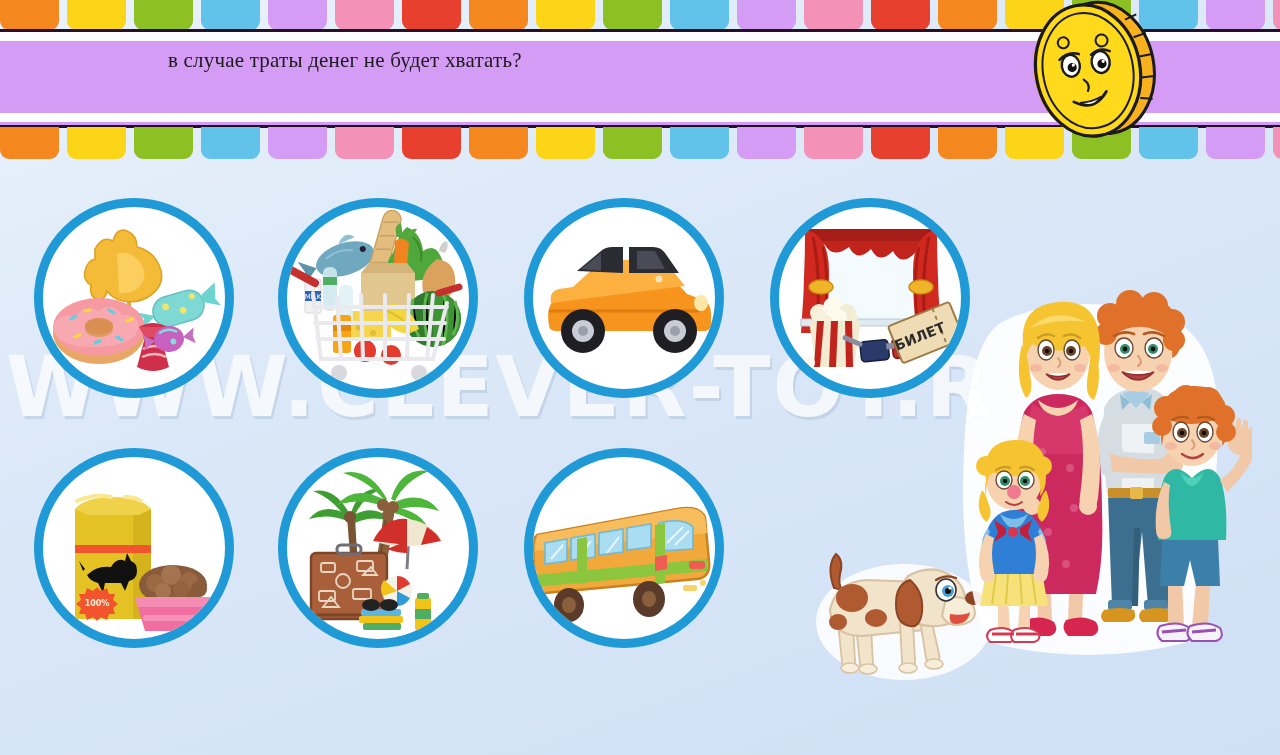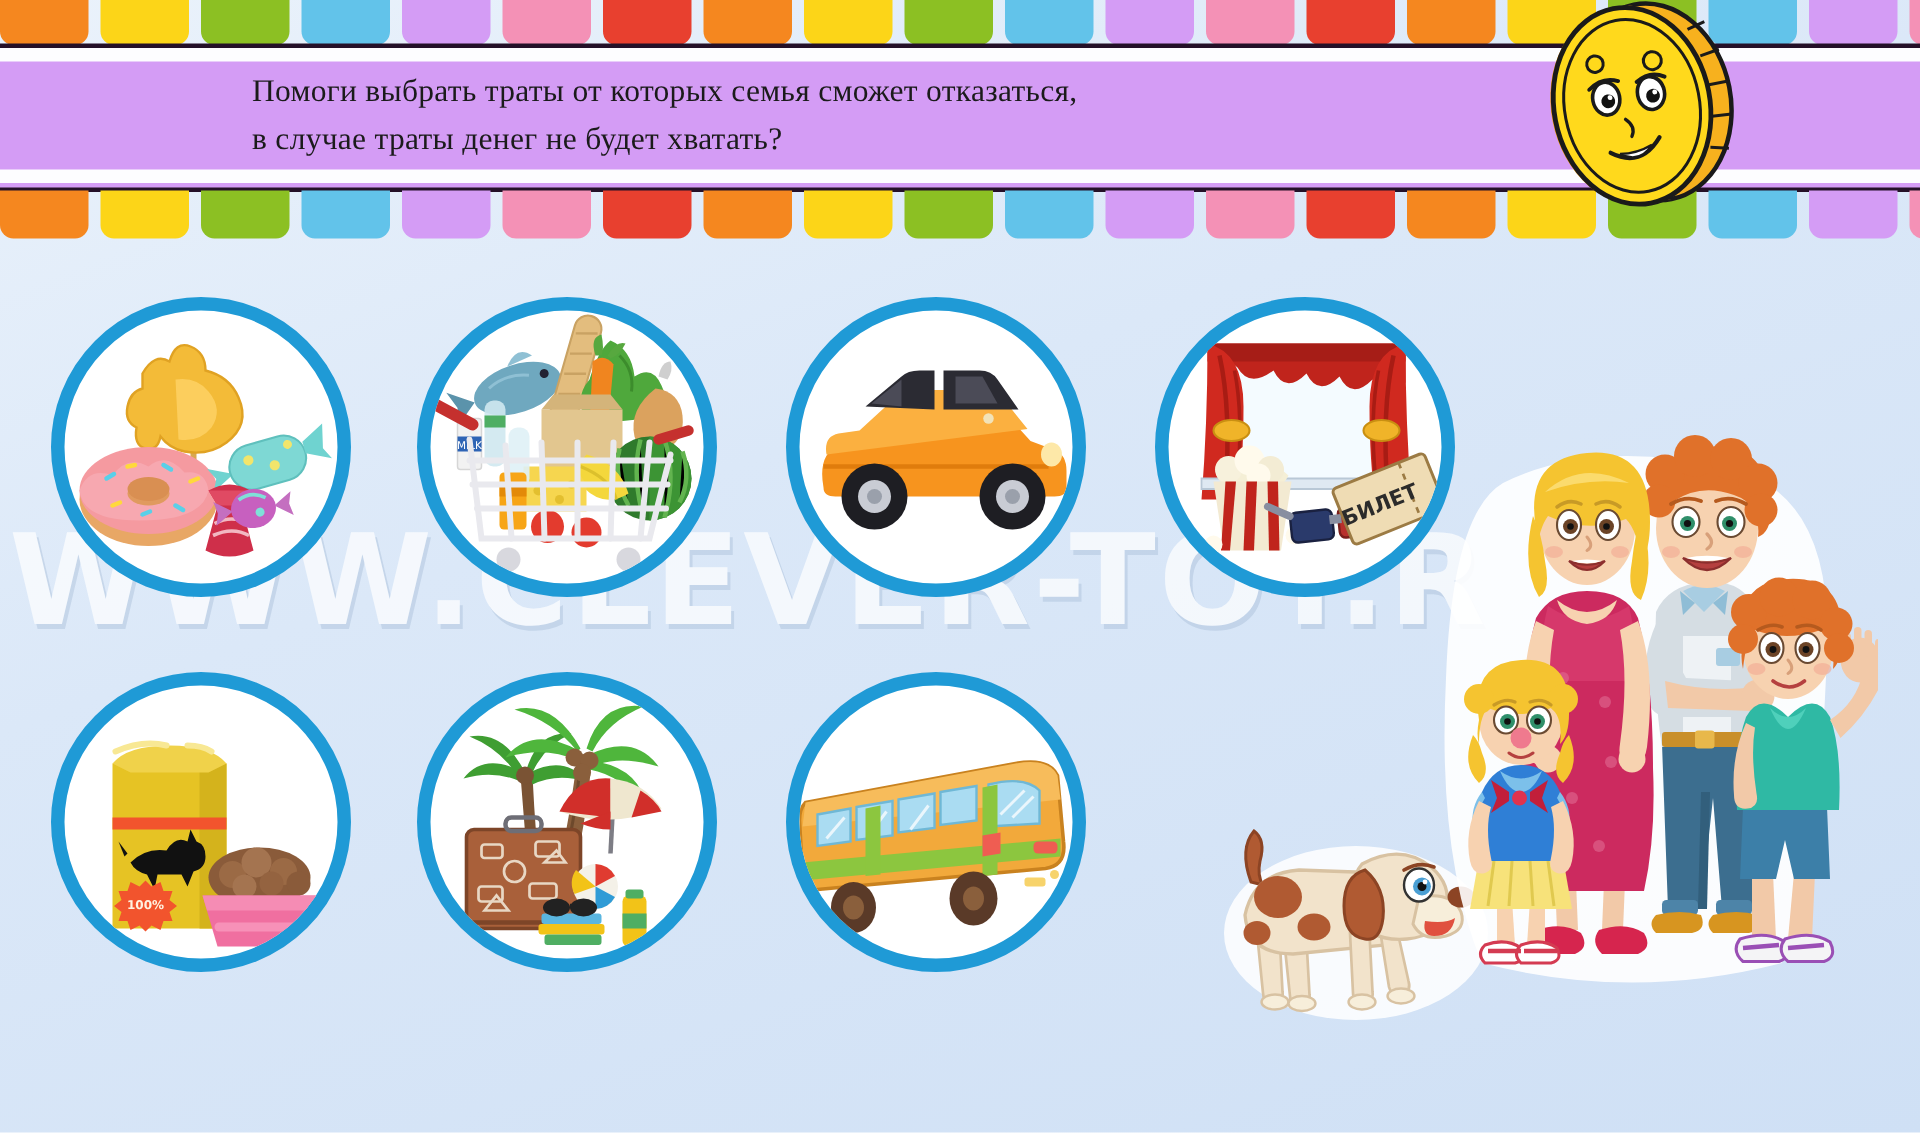--- a/index.html
+++ b/index.html
@@ -83,21 +83,20 @@
       <div class="tile" style="background: rgb(244, 145, 182);"></div>
     </div>
 
   <div class="band main"></div>
   <div class="stripe" style="top:32px;"></div>
   <div class="stripe" style="top:113px;"></div>
   <div class="darkline" style="top:29px;"></div>
   <div class="darkline" style="top:125px;"></div>
 
   <div id="header-text">
-    <span>Помоги выбрать траты от которых семья сможет отказаться,</span>
     <span class="l2">в случае траты денег не будет хватать?</span>
   </div>
 
   <div class="tilestrip bottom">
       <div class="tile" style="background: rgb(245, 135, 31);"></div>
       <div class="tile" style="background: rgb(252, 213, 24);"></div>
       <div class="tile" style="background: rgb(140, 192, 35);"></div>
       <div class="tile" style="background: rgb(98, 195, 234);"></div>
       <div class="tile" style="background: rgb(212, 156, 245);"></div>
       <div class="tile" style="background: rgb(244, 145, 182);"></div>

